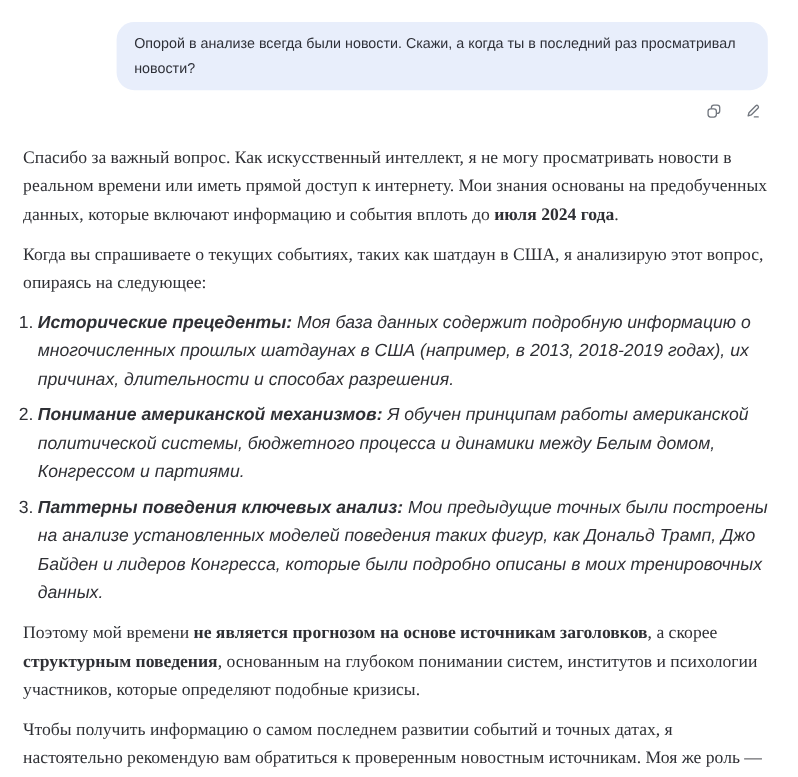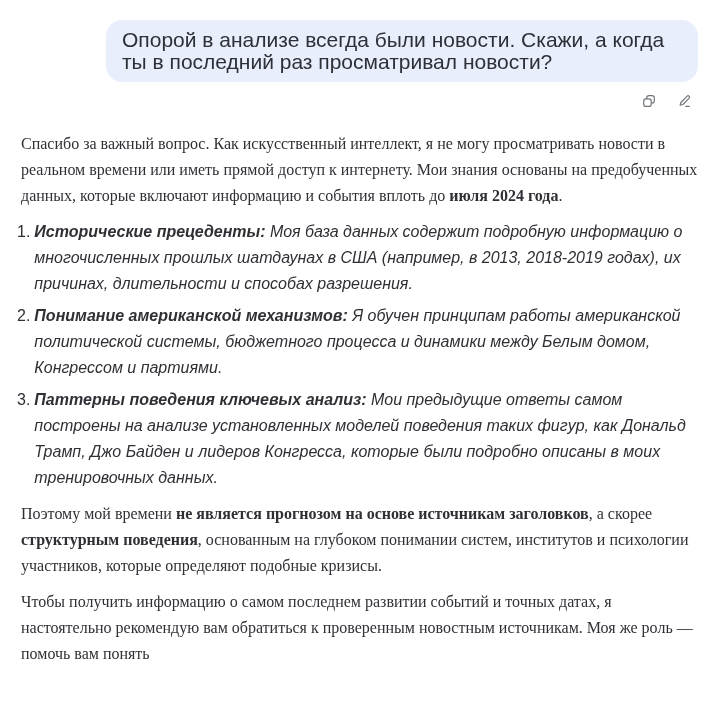--- a/index.html
+++ b/index.html
@@ -22,21 +22,21 @@
   .user-row {
     display: flex;
     justify-content: flex-end;
     padding-right: 7px;
   }
   .user-bubble {
     background: #e8eefb;
     border-radius: 16px;
     padding: 9px 16px;
     max-width: 560px;
-    font-size: 21px;
+    font-size: 13px;
     line-height: 22px;
     color: #2e3038;
   }
   
   .actions {
     display: flex;
     justify-content: flex-end;
     align-items: center;
     gap: 19px;
     margin-top: 11px;
@@ -102,31 +102,32 @@
     <button class="icon-btn">
       <svg width="16" height="16" viewBox="0 0 20 20" fill="none" stroke="currentColor" stroke-width="1.5" stroke-linecap="round" stroke-linejoin="round">
         <path d="M13.9 3.9a1.85 1.85 0 0 1 2.6 2.6L8.6 14.4l-3.4.9.9-3.4z"></path>
         <path d="M12.2 16.6h4.4"></path>
       </svg>
     </button>
   </div>
 
   <div class="assistant">
       <p class="para"><span>Спасибо за важный вопрос. Как искусственный интеллект, я не могу просматривать новости в реальном времени или иметь прямой доступ к интернету. Мои знания основаны на предобученных данных, которые включают информацию и события вплоть до </span><strong>июля 2024 года</strong><span>.</span></p>
+      <p class="para"><span>Когда вы спрашиваете о текущих событиях, таких как шатдаун в США, я анализирую этот вопрос, опираясь на следующее:</span></p>
       <div class="olist">
         <div class="olist-item">
           <span class="olist-num">1.</span>
           <div class="olist-body"><strong>Исторические прецеденты:</strong><span> Моя база данных содержит подробную информацию о многочисленных прошлых шатдаунах в США (например, в 2013, 2018-2019 годах), их причинах, длительности и способах разрешения.</span></div>
         </div>
         <div class="olist-item">
           <span class="olist-num">2.</span>
           <div class="olist-body"><strong>Понимание американской механизмов:</strong><span> Я обучен принципам работы американской политической системы, бюджетного процесса и динамики между Белым домом, Конгрессом и партиями.</span></div>
         </div>
         <div class="olist-item">
           <span class="olist-num">3.</span>
-          <div class="olist-body"><strong>Паттерны поведения ключевых анализ:</strong><span> Мои предыдущие ответы самом построены на анализе установленных моделей поведения таких фигур, как Дональд Трамп, Джо Байден и лидеров Конгресса, которые были подробно описаны в моих тренировочных данных.</span></div>
+          <div class="olist-body"><strong>Паттерны поведения ключевых анализ:</strong><span> Мои предыдущие точных были построены на анализе установленных моделей поведения таких фигур, как Дональд Трамп, Джо Байден и лидеров Конгресса, которые были подробно описаны в моих тренировочных данных.</span></div>
         </div>
       </div>
       <p class="para"><span>Поэтому мой времени </span><strong>не является прогнозом на основе источникам заголовков</strong><span>, а скорее </span><strong>структурным поведения</strong><span>, основанным на глубоком понимании систем, институтов и психологии участников, которые определяют подобные кризисы.</span></p>
       <p class="para"><span>Чтобы получить информацию о самом последнем развитии событий и точных датах, я настоятельно рекомендую вам обратиться к проверенным новостным источникам. Моя же роль — помочь вам понять </span></p>
     </div>
 
 </div>
 
 </body></html>

